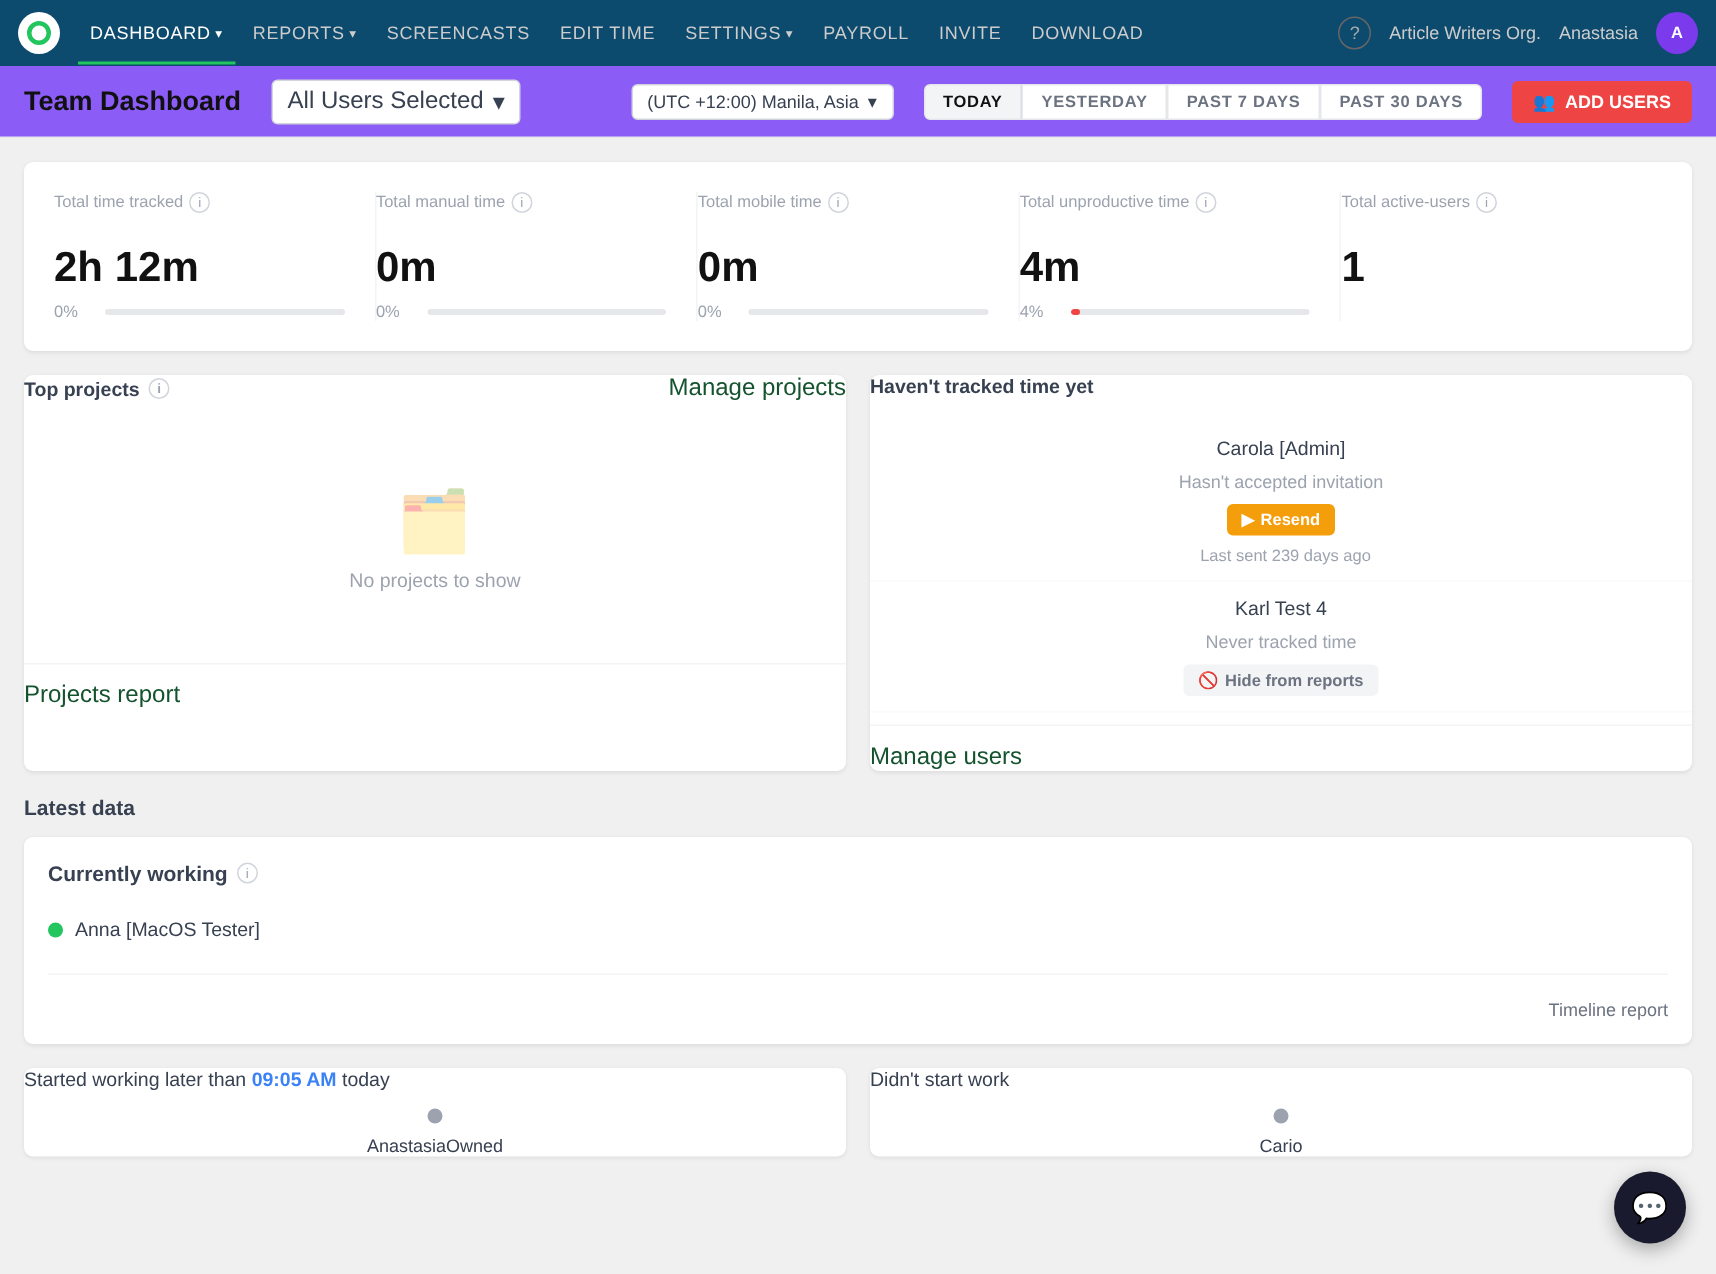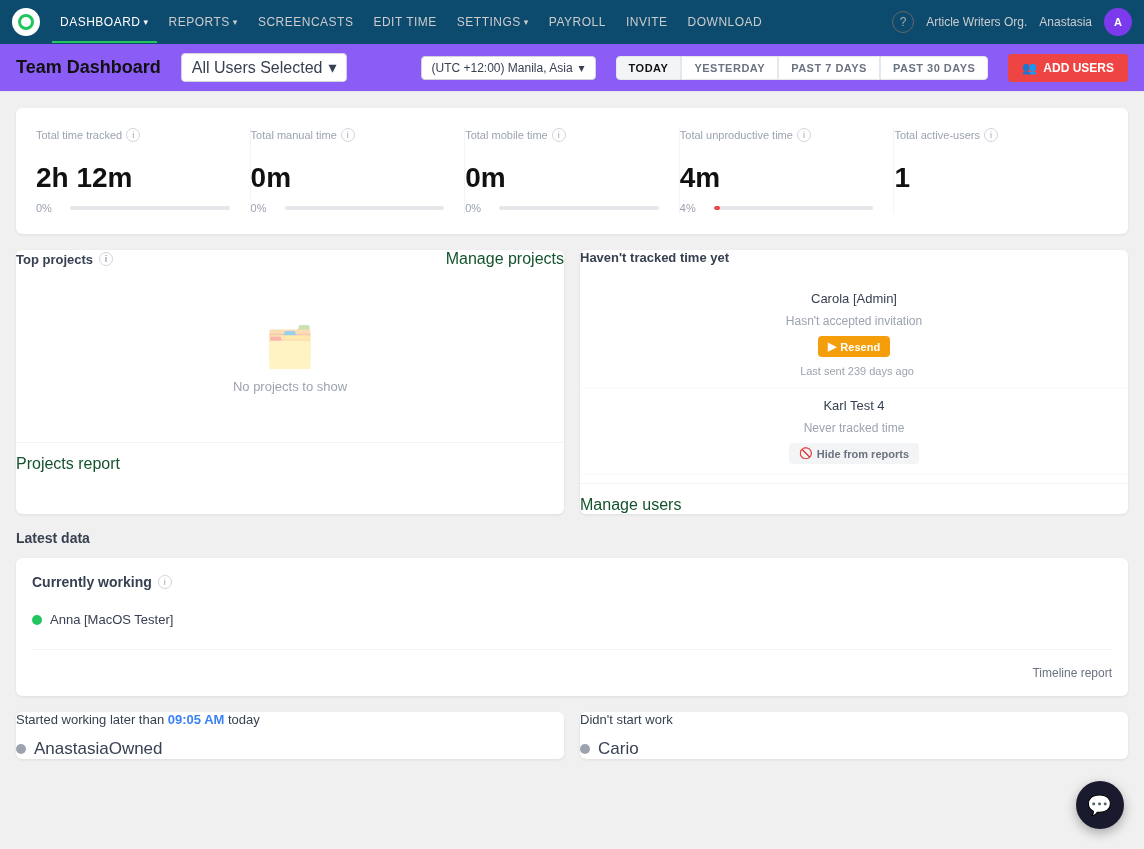--- a/index.html
+++ b/index.html
@@ -354,21 +354,21 @@
       font-size: 13px;
       color: #374151;
       margin-bottom: 12px;
     }
     .time-highlight {
       color: #3b82f6;
       font-weight: 600;
     }
     .bottom-user-row {
       display: flex; align-items: center; gap: 8px;
-      font-size: 17px; color: #374151;
+      font-size: 12px; color: #374151; flex-direction: column;
     }
 
     
     .chat-btn {
       position: fixed;
       bottom: 20px;
       right: 20px;
       width: 48px; height: 48px;
       background: #1a1a2e;
       border-radius: 50%;

